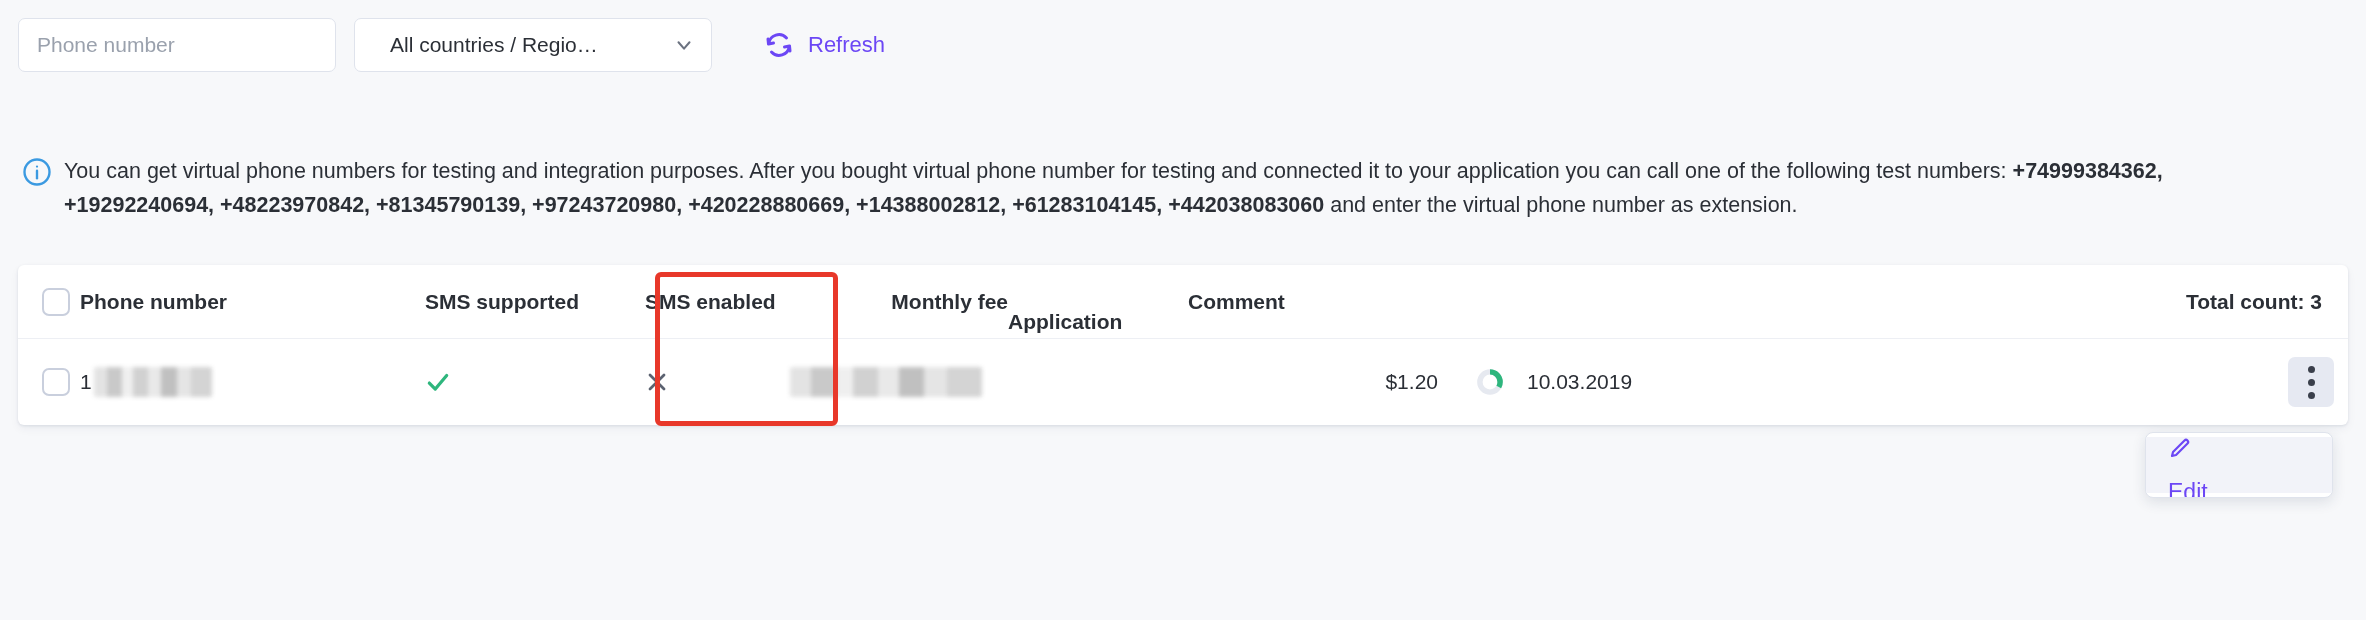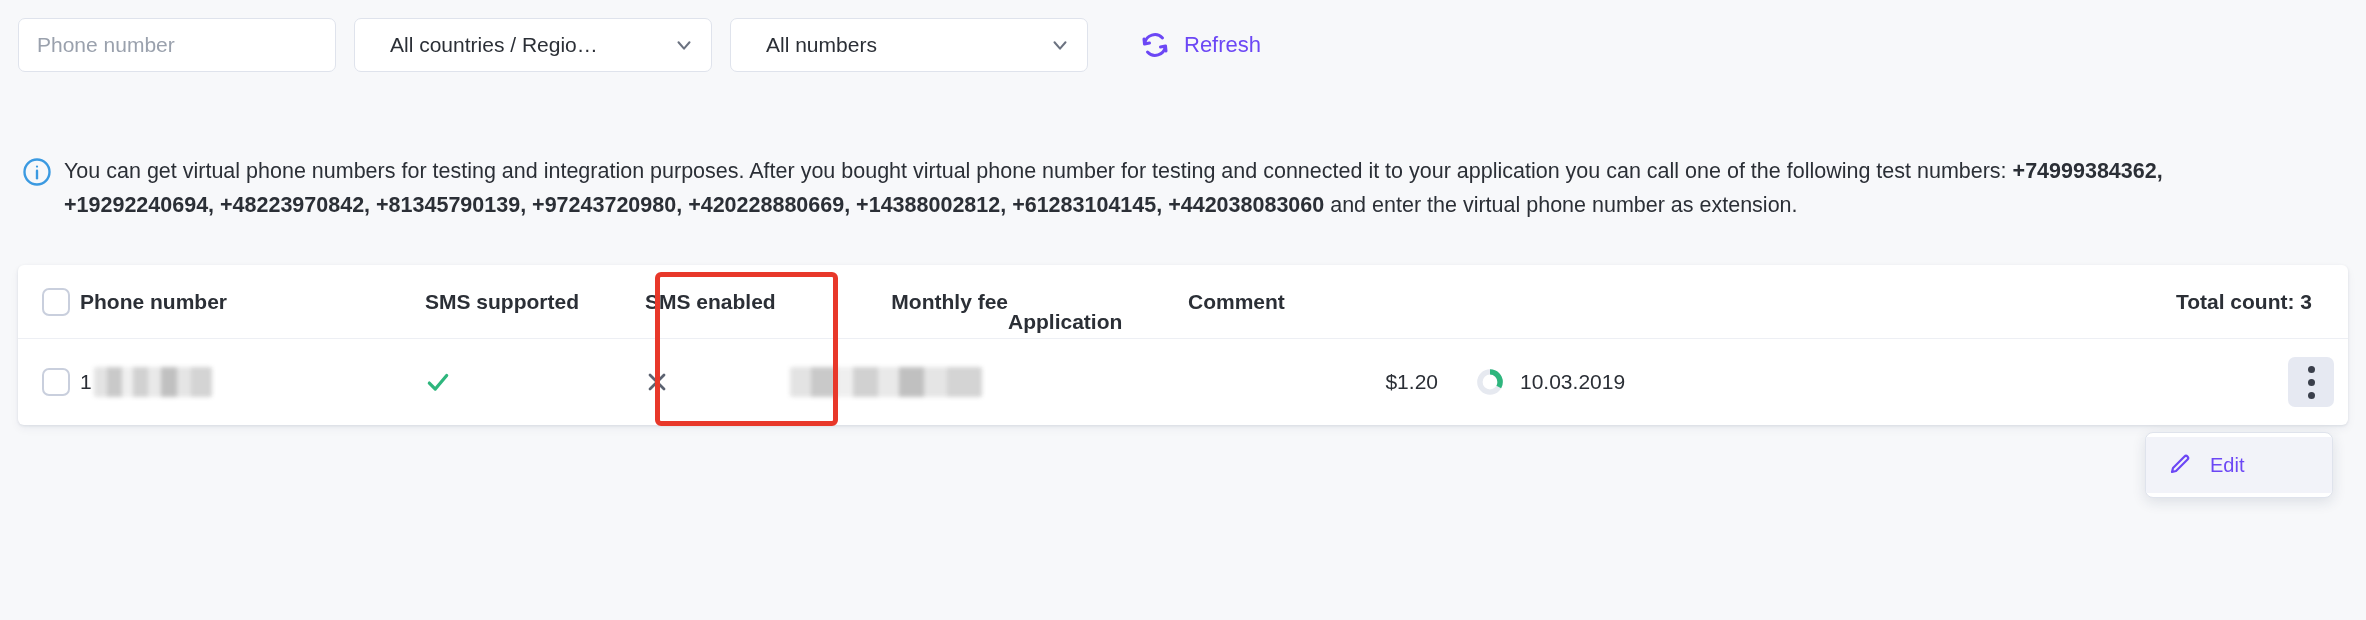--- a/index.html
+++ b/index.html
@@ -136,21 +136,21 @@
 
   .c-check   { width: 48px; flex: none; display: flex; justify-content: center; margin-left: 14px;}
   .c-phone   { width: 330px; flex: none; }
   .c-sms-sup { width: 220px; flex: none; margin-left: 15px; }
   .c-sms-en  { width: 145px; flex: none; }
   .c-country { width: 430px; flex: none; }
   .c-fee     { width: 218px; flex: none; text-align: right; }
   .c-paid    { width: 330px; flex: none; padding-left: 38px; }
   .c-app     { width: 180px; flex: none; margin-top: 41px; }
   .c-comment { width: 140px; flex: none; }
-  .c-total   { flex: 1 1 auto; text-align: right; padding-right: 36px; }
+  .c-total   { flex: 1 1 auto; text-align: right; padding-right: 26px; }
 
   .th {
     font-size: 21px;
     font-weight: bold;
     color: #2b2f36;
     white-space: nowrap;
   }
   .td {
     font-size: 21px;
     color: #2b2f36;
@@ -191,21 +191,21 @@
   .phone-cell { display: flex; align-items: center; gap: 2px; }
 
   .tick {
     width: 26px; height: 26px; display: block; color: #2eb67d;
   }
   .cross {
     width: 24px; height: 24px; display: block; color: #5b6270;
   }
   .icon-center { display: flex; align-items: center; }
 
-  .paid-wrap { display: flex; align-items: center; gap: 16px; text-align: right; }
+  .paid-wrap { display: flex; align-items: center; gap: 23px; text-align: right; }
   .donut { width: 28px; height: 28px; display: block; flex: none; }
 
   
   .kebab {
     position: absolute;
     right: 14px;
     top: 50%;
     transform: translateY(-50%);
     width: 46px;
     height: 50px;
@@ -246,26 +246,26 @@
     border: 1px solid #dfe3ec;
     border-radius: 8px;
     box-shadow: 0 4px 14px rgba(24,39,75,0.12);
     overflow: hidden;
     z-index: 8;
     padding: 4px 0;
   }
   .menu-item {
     height: 56px;
     display: flex;
-    align-items: center;
     gap: 18px;
     padding: 0 22px;
-    font-size: 20px;
+    font-size: 23px;
     cursor: pointer;
     box-sizing: border-box;
+    flex-direction: column;
   }
   .menu-item.active {
     background: #f2f3f9;
     color: #6c47f5;
   }
   .menu-item.plain { color: #8d939f; }
   .menu-ico { width: 24px; height: 24px; flex: none; display: block; }
   .menu-ico.pencil { color: #6c47f5; }
   .menu-ico.xmark  { color: #2b2f36; }
 </style>
@@ -278,26 +278,20 @@
     <span>Phone number</span>
   </div>
 
   <div class="field select-field">
     <span class="select-label">All countries / Regio…</span>
     <svg class="chevron" viewBox="0 0 24 24" fill="none" stroke="currentColor" stroke-width="2.2" stroke-linecap="round" stroke-linejoin="round">
       <polyline points="6 9 12 16 18 9"></polyline>
     </svg>
   </div>
 
-  <div class="field select-field narrow">
-    <span class="select-label">All numbers</span>
-    <svg class="chevron" viewBox="0 0 24 24" fill="none" stroke="currentColor" stroke-width="2.2" stroke-linecap="round" stroke-linejoin="round">
-      <polyline points="6 9 12 16 18 9"></polyline>
-    </svg>
-  </div>
 
   <div class="refresh-btn">
     <svg class="refresh-icon" viewBox="0 0 24 24" fill="none" stroke="currentColor" stroke-width="2.4" stroke-linecap="round" stroke-linejoin="round">
       <path d="M20.2 13.2a8.2 8.2 0 0 1-14.2 4.4"></path>
       <path d="M3.8 10.8a8.2 8.2 0 0 1 14.2-4.4"></path>
       <polyline points="3.2 7.2 3.6 11.2 7.6 10.4"></polyline>
       <polyline points="20.8 16.8 20.4 12.8 16.4 13.6"></polyline>
     </svg>
     <span class="refresh-label">Refresh</span>
   </div>

